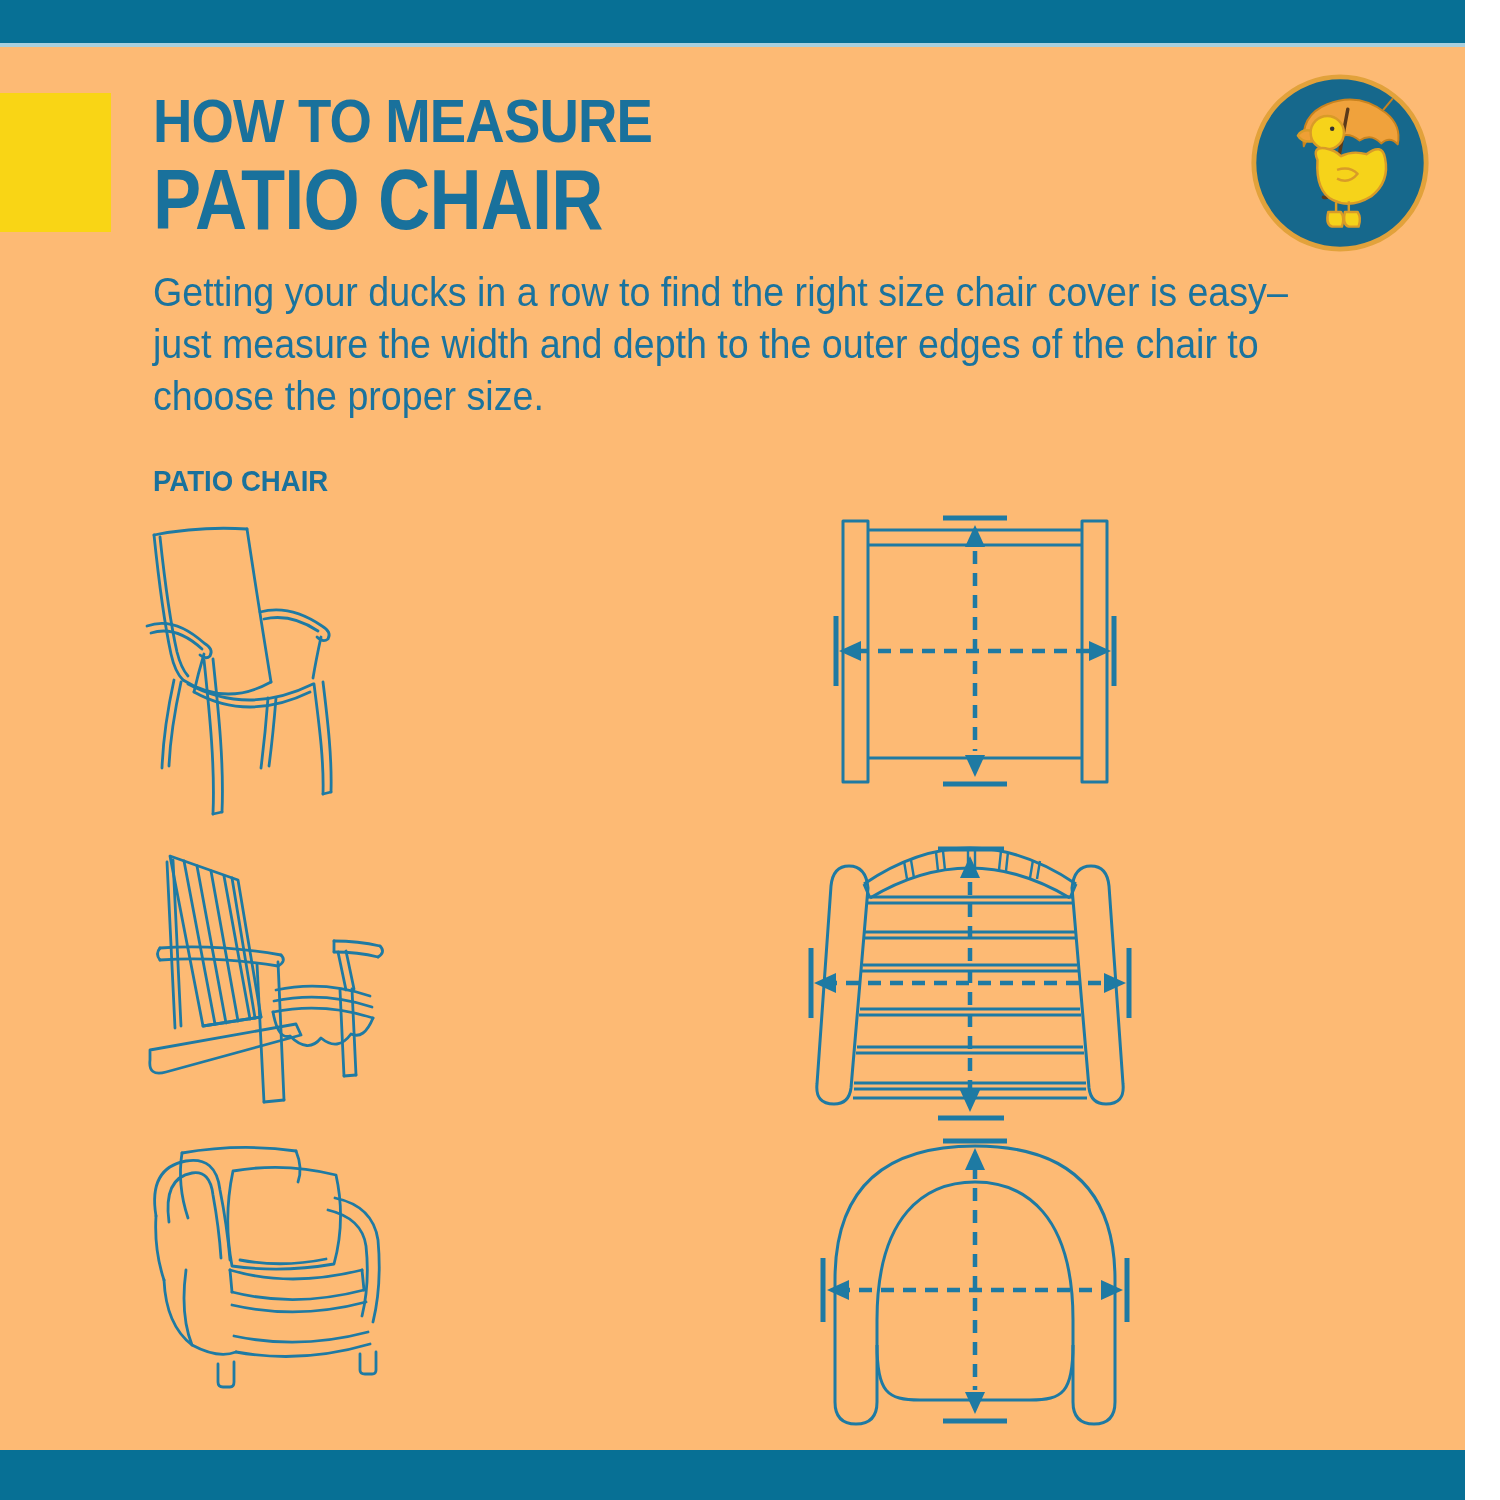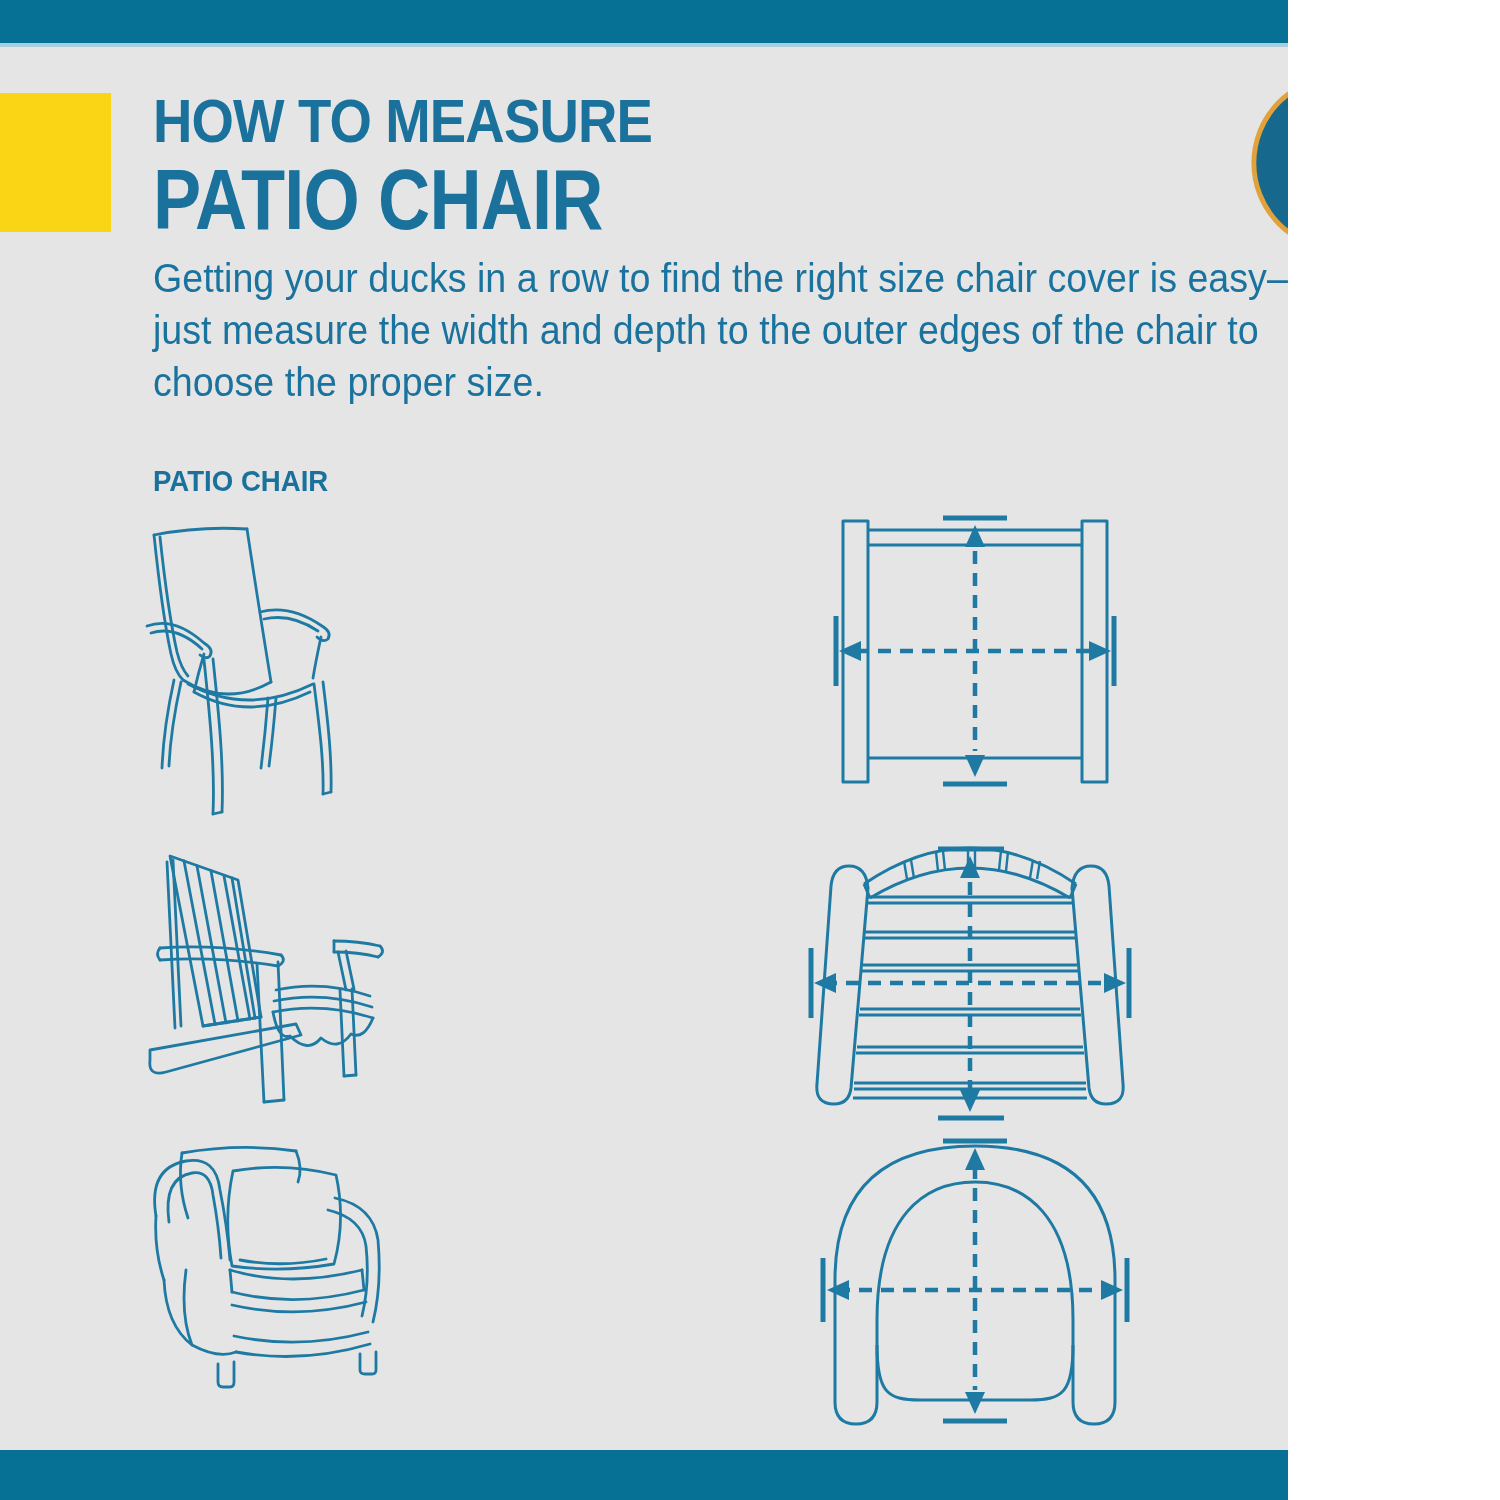--- a/index.html
+++ b/index.html
@@ -1,31 +1,31 @@
 <!DOCTYPE html>
 <html><head>
 <meta charset="utf-8">
 <style>
   html,body{margin:0;padding:0;background:#ffffff;}
   .canvas{
-    position:relative;width:1248px;height:1500px;background:#e5e5e5;
-    font-family:"Liberation Sans", sans-serif;overflow:hidden;padding-left:40px;
+    position:relative;width:1465px;height:1500px;background:#fdba74;
+    font-family:"Liberation Sans", sans-serif;overflow:hidden;
   }
   .top-bar{position:absolute;left:0;top:0;width:1500px;height:43px;background:#077095;border-bottom:4px solid #a9cfdd;}
   .bottom-bar{position:absolute;left:0;top:1450px;width:1500px;height:50px;background:#077095;}
   .yellow-square{position:absolute;left:0;top:93px;width:111px;height:139px;background:#f9d515;}
   .title-line1{
     position:absolute;left:153px;top:90px;font-size:62px;font-weight:bold;color:#19719c;
     letter-spacing:-1px;line-height:1;transform:scaleX(.88);transform-origin:left top;white-space:nowrap;
   }
   .title-line2{
     position:absolute;left:153px;top:156px;font-size:86px;font-weight:bold;color:#19719c;
     letter-spacing:-1px;line-height:1;transform:scaleX(.84);transform-origin:left top;white-space:nowrap;
   }
-  .intro{position:absolute;left:153px;top:252px;color:#1a739e;}
+  .intro{position:absolute;left:153px;top:266px;color:#1a739e;}
   .intro .line{
     font-size:40px;line-height:52px;white-space:nowrap;transform:scaleX(.94);transform-origin:left top;
   }
   .logo{position:absolute;left:1247px;top:70px;width:186px;height:186px;}
   .section-label{
     position:absolute;left:153px;top:464px;font-size:30px;font-weight:bold;color:#19719c;
     letter-spacing:0;transform:scaleX(.92);transform-origin:left top;white-space:nowrap;
   }
   figure{margin:0;padding:0;position:absolute;}
   .fig-chair1{left:118px;top:502px;width:300px;height:330px;}

